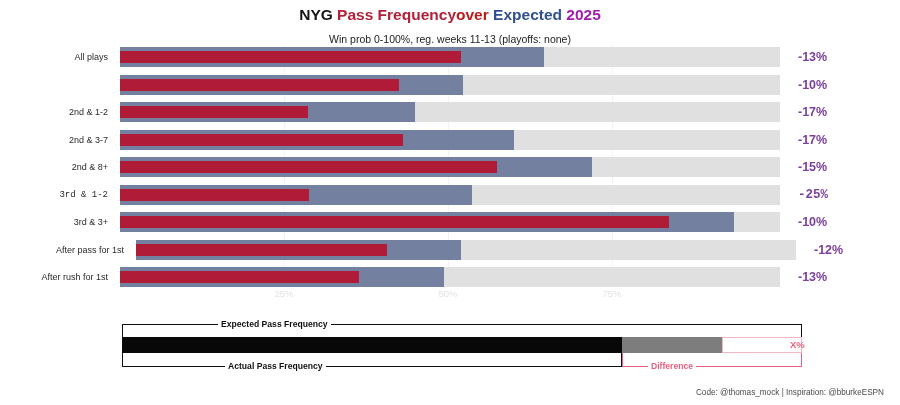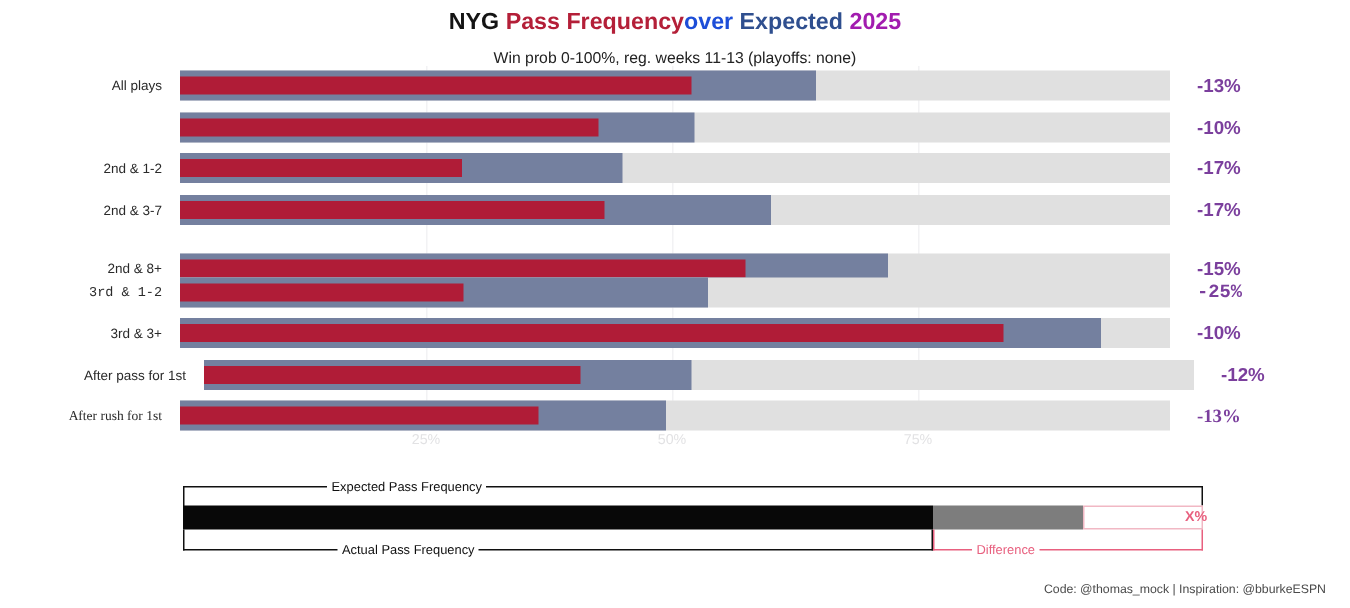--- a/index.html
+++ b/index.html
@@ -26,21 +26,21 @@
   #chart-title {
     font-size: 15.5px;
     font-weight: bold;
     letter-spacing: 0px;
     line-height: 18px;
     white-space: nowrap;
   }
   #chart-title span { white-space: pre; }
   .t-nyg       { color: #141414; }
   .t-pass      { color: #b41f38; }
-  .t-over      { color: #1d4ed8; }
+  .t-over      { color: #b91c1c; }
   .t-expected  { color: #2f4f8f; }
   .t-year      { color: #a21caf; }
 
   #chart-subtitle {
     font-size: 10.5px;
     font-weight: normal;
     color: #222222;
     margin-top: 9px;
     line-height: 13px;
   }
@@ -164,21 +164,21 @@
     border-bottom: 1.4px solid #101010;
   }
   .brk-bot-pink {
     border-left: 1.4px solid #e8607f;
     border-right: 1.4px solid #e8607f;
     border-bottom: 1.4px solid #e8607f;
   }
   .brk-label {
     position: absolute;
     font-size: 8.6px;
-    font-weight: normal;
+    font-weight: bold;
     background: #ffffff;
     padding: 0 3px;
     white-space: nowrap;
     line-height: 10px;
   }
   .brk-label.dark { color: #101010; }
   .brk-label.pink { color: #e8607f; }
 
   #legend-xpct {
     position: absolute;
@@ -241,21 +241,21 @@
         <div class="row-diff" style="color: rgb(123, 63, 157);">-17%</div>
       </div>
       <div class="bar-row" style="top: 82.5px;">
         <div class="row-label">2nd &amp; 3-7</div>
         <div class="track" style="background: rgb(224, 224, 224);">
           <div class="bar-expected" style="width: 393.6px; background: rgb(116, 128, 159);"></div>
           <div class="bar-actual" style="width: 282.736px; background: rgb(176, 28, 55);"></div>
         </div>
         <div class="row-diff" style="color: rgb(123, 63, 157);">-17%</div>
       </div>
-      <div class="bar-row" style="top: 122px;">
+      <div class="bar-row" style="top: 110px;">
         <div class="row-label">2nd &amp; 8+</div>
         <div class="track" style="background: rgb(224, 224, 224);">
           <div class="bar-expected" style="width: 472.32px; background: rgb(116, 128, 159);"></div>
           <div class="bar-actual" style="width: 377.2px; background: rgb(176, 28, 55);"></div>
         </div>
         <div class="row-diff" style="color: rgb(123, 63, 157);">-15%</div>
       </div>
       <div class="bar-row" style="top: 137.5px; font-family: Liberation Mono, monospace;">
         <div class="row-label">3rd &amp; 1-2</div>
         <div class="track" style="background: rgb(224, 224, 224);">
@@ -273,21 +273,21 @@
         <div class="row-diff" style="color: rgb(123, 63, 157);">-10%</div>
       </div>
       <div class="bar-row" style="top: 192.5px; margin-left: 16px;">
         <div class="row-label">After pass for 1st</div>
         <div class="track" style="background: rgb(224, 224, 224);">
           <div class="bar-expected" style="width: 324.72px; background: rgb(116, 128, 159);"></div>
           <div class="bar-actual" style="width: 251.248px; background: rgb(176, 28, 55);"></div>
         </div>
         <div class="row-diff" style="color: rgb(123, 63, 157);">-12%</div>
       </div>
-      <div class="bar-row" style="top: 220px; font-family: Liberation Serif, serif;">
+      <div class="bar-row" style="top: 220px;">
         <div class="row-label">After rush for 1st</div>
         <div class="track" style="background: rgb(224, 224, 224);">
           <div class="bar-expected" style="width: 324.064px; background: rgb(116, 128, 159);"></div>
           <div class="bar-actual" style="width: 238.784px; background: rgb(176, 28, 55);"></div>
         </div>
         <div class="row-diff" style="color: rgb(123, 63, 157);">-13%</div>
       </div>
     </div>
   <div id="ticks">
       <div class="axis-tick-label" style="left: 284px;">25%</div>

